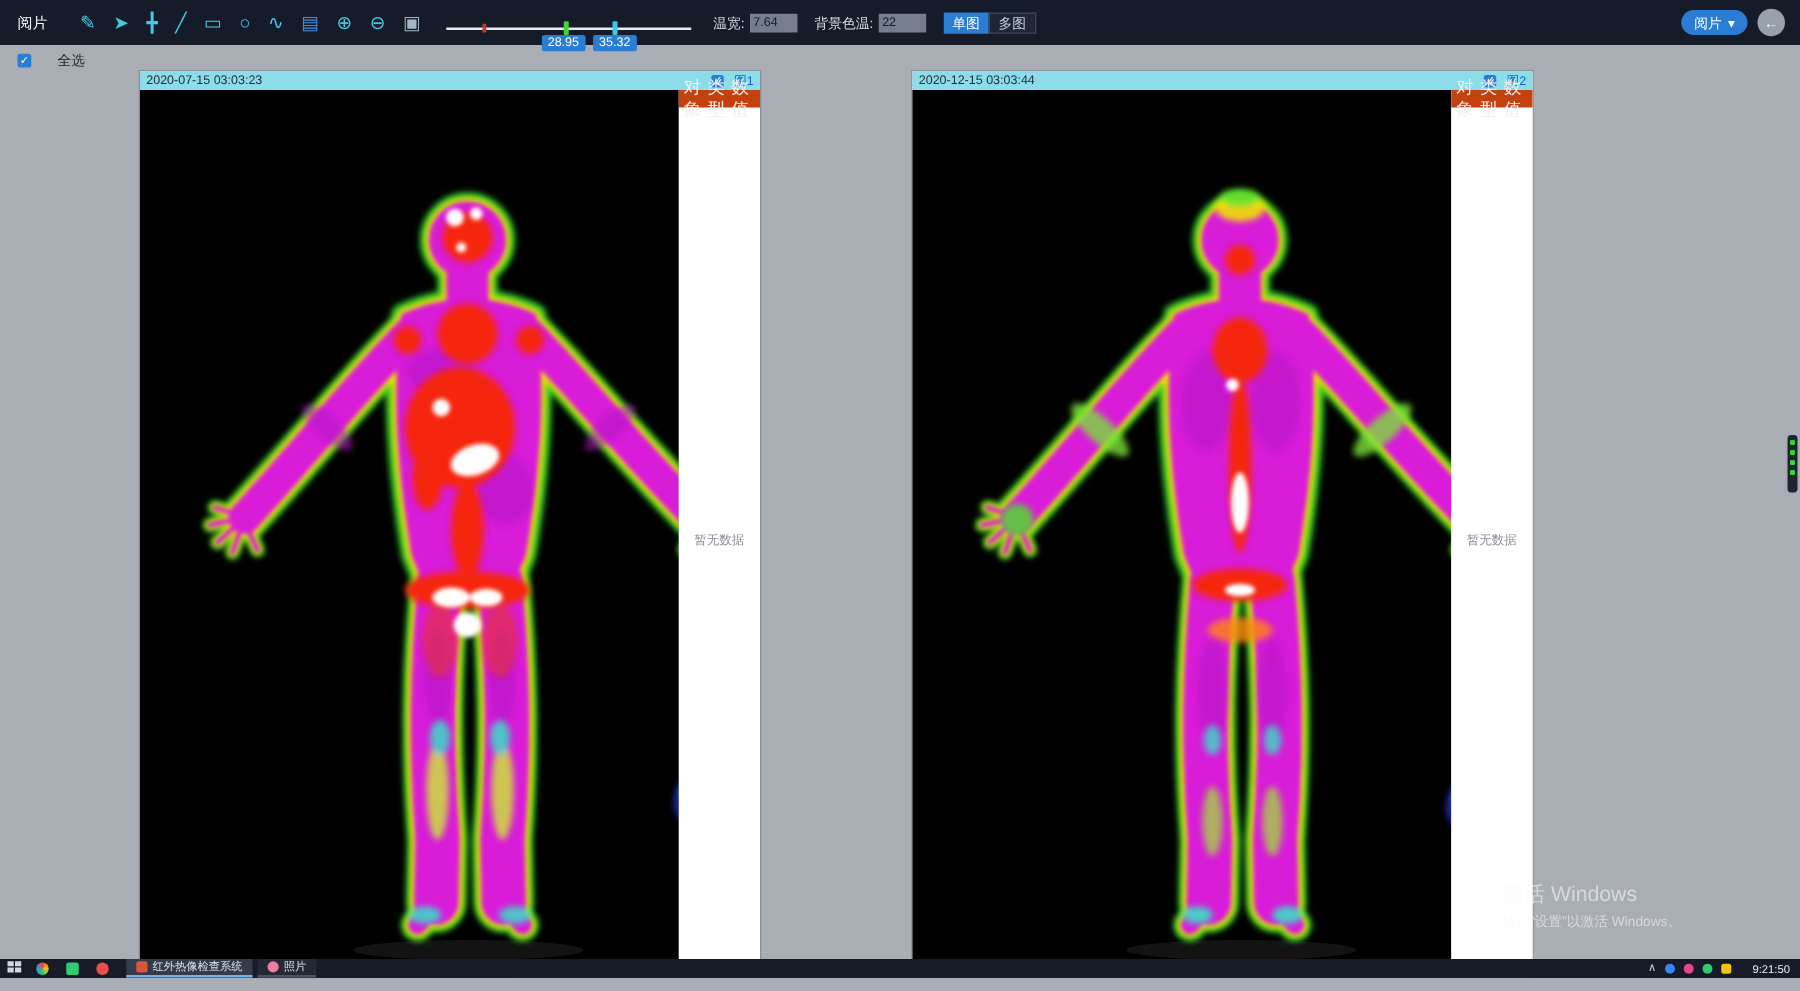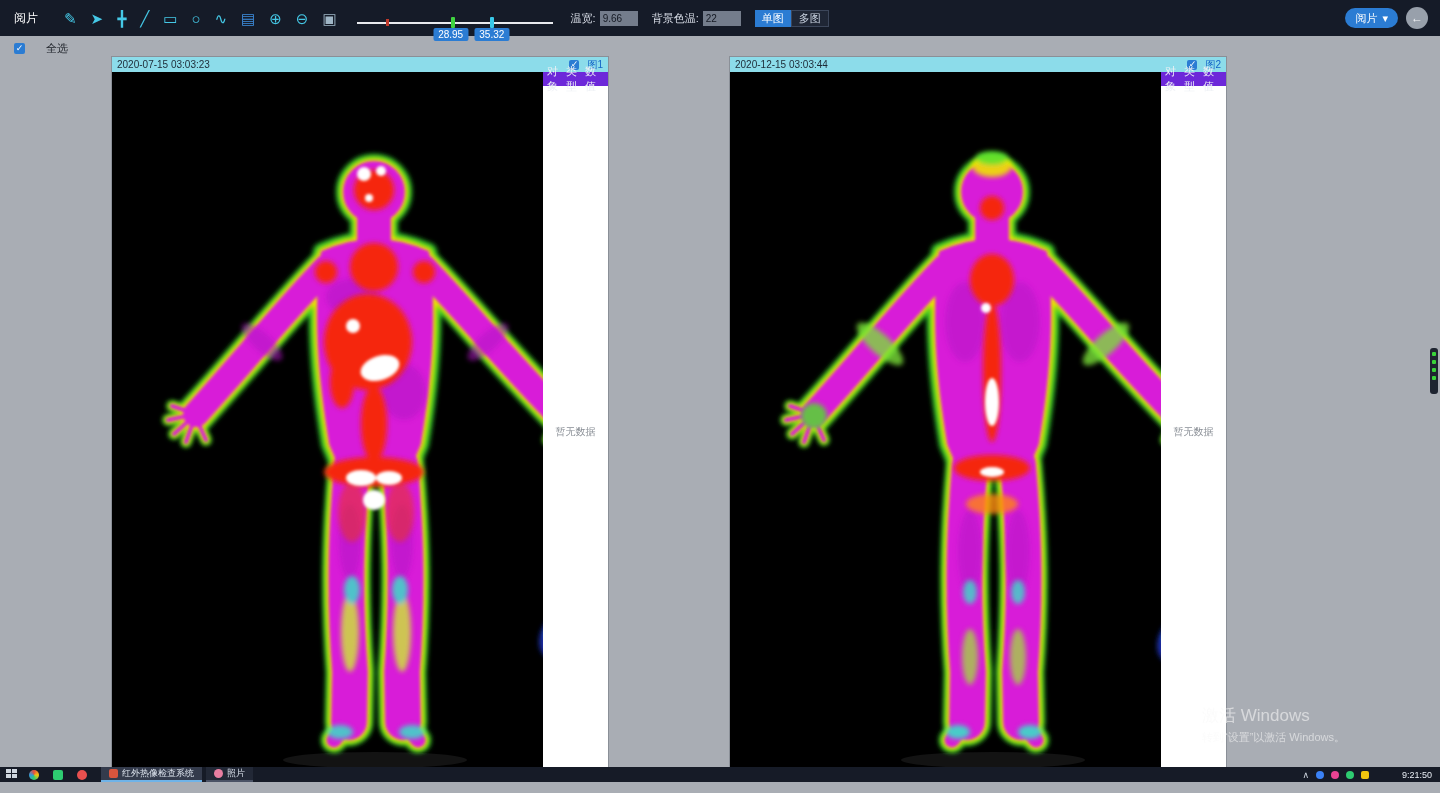--- a/index.html
+++ b/index.html
@@ -41,21 +41,21 @@
   .p0{left:112px}.p1{left:730px}
   .phead{height:15px;background:#8cdcea;display:flex;align-items:center;justify-content:space-between;padding:0 5px}
   .pts{font-size:10px;color:#1d2a36}
   .phr{display:flex;align-items:center;gap:8px}
   .phr .cb{width:10px;height:10px}
   .plabel{font-size:10px;color:#1464c8}
   .pbody{display:flex;height:705px}
   .img-area{width:530px;height:705px;background:#000;overflow:hidden;cursor:crosshair}
   .img-area svg{width:530px;height:705px;display:block}
   .sidebar{width:80px;display:flex;flex-direction:column;background:#fff}
-  .sb-head{height:14px;background:#6d28d9;color:#eef1f5;font-size:11px;display:flex;align-items:center;justify-content:space-between;padding:0 4px}
+  .sb-head{height:14px;background:#c2410c;color:#eef1f5;font-size:14px;display:flex;align-items:center;justify-content:space-between;padding:0 4px}
   .sb-empty{flex:1;display:flex;align-items:center;justify-content:center;font-size:10px;color:#8a8f96}
 
   
   .hd{stroke-width:var(--hw,2)}
   .tor{stroke-width:var(--tw,2)}
   .arm{stroke-width:var(--aw,26);fill:none}
   .leg{stroke-width:var(--gw,36);fill:none}
   .foot{stroke-width:var(--fw,15);fill:none}
   .fing{stroke-width:var(--xw,4);fill:none}
 
@@ -79,21 +79,21 @@
   .tb-win{display:flex;align-items:center;gap:4px;height:15px;padding:0 8px;border:none;margin-right:4px;cursor:pointer;background:#222836;border-bottom:2px solid #4a5265;max-width:125px}
   .tb-win.active{background:#343b4c;border-bottom-color:#6fb3e8}
   .wi{width:9px;height:9px;border-radius:2px;flex:none}
   .wi1{background:#d9553d}
   .wi2{background:#e87ea1;border-radius:50%}
   .wt{font-size:9px;color:#dbe2ec;white-space:nowrap;overflow:hidden;text-overflow:ellipsis;max-width:95px}
   .tb-right2{margin-left:auto;display:flex;align-items:center;gap:7px;padding-right:8px}
   .tray-chev{color:#cfd6df;font-size:9px;cursor:pointer}
   .tray-dot{width:8px;height:8px;border-radius:50%;cursor:pointer;flex:none}
   .td1{background:#3b82f6}.td2{background:#e84393}.td3{background:#2ecc71}.td4{background:#f1c40f;border-radius:2px}
-  .clock{color:#e8edf4;font-size:9px;margin-left:26px;cursor:pointer}
+  .clock{color:#e8edf4;font-size:9px;margin-left:10px;cursor:pointer}
 </style>
 </head>
 <body>
 
 <svg style="position:absolute;width:0;height:0" aria-hidden="true">
   <defs>
     <filter id="fb1" x="-20%" y="-20%" width="140%" height="140%">
         <feGaussianBlur stdDeviation="1.5"></feGaussianBlur>
       </filter>
     <filter id="fb2" x="-20%" y="-20%" width="140%" height="140%">
@@ -228,21 +228,21 @@
   </div>
   <div class="slider">
     <div class="track"></div>
     <span class="tick-red"></span>
     <span class="handle h-green"></span>
     <span class="handle h-cyan"></span>
     <span class="badge b-low">28.95</span>
     <span class="badge b-high">35.32</span>
   </div>
   <span class="tb-label">温宽:</span>
-  <span class="field">9.66</span>
+  <span class="field">7.64</span>
   <span class="tb-label">背景色温:</span>
   <span class="field">22</span>
   <button class="btn btn-single">单图</button>
   <button class="btn btn-multi">多图</button>
   <div class="tb-right">
     <button class="dd">
       <span>阅片</span>
       <span>▾</span>
     </button>
     <button class="backbtn">

